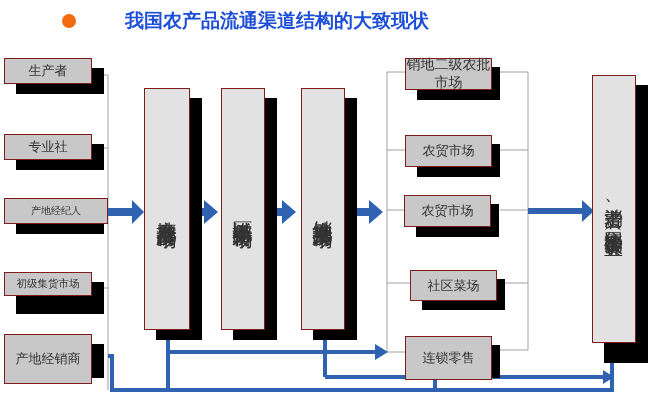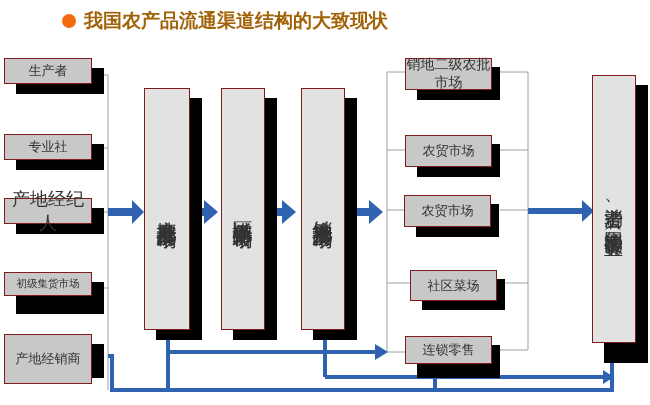--- a/index.html
+++ b/index.html
@@ -1,19 +1,19 @@
 <!DOCTYPE html>
 <html><head>
 <meta charset="utf-8">
 <style>
   html, body { margin:0; padding:0; }
   body { width:650px; height:405px; background:#ffffff; position:relative; overflow:hidden;
          font-family:"DejaVu Serif", "Liberation Serif", serif; }
-  .title { position:absolute; left:62px; top:8px; color:#a16207; font-size:19px; font-weight:bold;
-           font-family:"DejaVu Sans", "Liberation Sans", sans-serif; display:flex; align-items:center; }
+  .title { position:absolute; left:62px; top:8px; color:#1d4ed8; font-size:19px; font-weight:bold;
+           font-family:"DejaVu Sans", "Liberation Sans", sans-serif; display:flex; align-items:center;gap:41px; }
   .title .dot { width:14px; height:14px; border-radius:50%; background:#f26b0f; margin-right:8px; display:inline-block; }
   .box { position:absolute; }
   .box .shadow { position:absolute; background:#000; }
   .box .face { position:absolute; background:#c8c8c8; border:1px solid #7f1d1d; box-sizing:border-box;
                color:#333; display:flex; align-items:center; justify-content:center; text-align:center; }
   .vbox .face { background:#e2e2e2; writing-mode:vertical-rl; text-orientation:upright;
                 font-size:20px; letter-spacing:1px; line-height:1; justify-content:center; }
   svg.lines { position:absolute; left:0; top:0; }
 </style>
 </head>
@@ -98,21 +98,21 @@
 <div class="box" style="left:4px;top:58px;width:100px;height:36px;">
   <div class="shadow" style="left:12px;top:10px;width:88px;height:26px;"></div>
   <div class="face" style="left:0;top:0;width:88px;height:26px;font-size:13px;">生产者</div>
 </div>
 <div class="box" style="left:4px;top:134px;width:100px;height:36px;">
   <div class="shadow" style="left:12px;top:10px;width:88px;height:26px;"></div>
   <div class="face" style="left:0;top:0;width:88px;height:26px;font-size:13px;">专业社</div>
 </div>
 <div class="box" style="left:4px;top:198px;width:100px;height:36px;">
   <div class="shadow" style="left:12px;top:10px;width:88px;height:26px;"></div>
-  <div class="face" style="left:0;top:0;width:88px;height:26px;font-size:18px;">产地经纪人</div>
+  <div class="face" style="left:0;top:0;width:104px;height:26px;font-size:10px;">产地经纪人</div>
 </div>
 <div class="box" style="left:4px;top:272px;width:100px;height:42px;">
   <div class="shadow" style="left:12px;top:10px;width:88px;height:32px;"></div>
   <div class="face" style="left:0;top:0;width:88px;height:24px;font-size:10.5px;">初级集货市场</div>
 </div>
 <div class="box" style="left:4px;top:334px;width:100px;height:44px;">
   <div class="shadow" style="left:12px;top:10px;width:88px;height:34px;"></div>
   <div class="face" style="left:0;top:0;width:88px;height:50px;font-size:13px;">产地经销商</div>
 </div>
 
@@ -140,19 +140,19 @@
 <div class="box" style="left:404px;top:195px;width:95px;height:42px;">
   <div class="shadow" style="left:12px;top:9px;width:83px;height:33px;"></div>
   <div class="face" style="left:0;top:0;width:87px;height:32px;font-size:13px;">农贸市场</div>
 </div>
 <div class="box" style="left:410px;top:270px;width:95px;height:40px;">
   <div class="shadow" style="left:12px;top:9px;width:83px;height:31px;"></div>
   <div class="face" style="left:0;top:0;width:87px;height:31px;font-size:13px;">社区菜场</div>
 </div>
 <div class="box" style="left:405px;top:336px;width:95px;height:42px;">
   <div class="shadow" style="left:12px;top:9px;width:83px;height:33px;"></div>
-  <div class="face" style="left:0;top:0;width:87px;height:28px;font-size:13px;">连锁零售</div>
+  <div class="face" style="left:0;top:0;width:87px;height:44px;font-size:13px;">连锁零售</div>
 </div>
 
 <div class="box vbox" style="left:592px;top:75px;width:58px;height:280px;">
   <div class="shadow" style="left:12px;top:10px;width:44px;height:278px;"></div>
   <div class="face" style="left:0;top:0;width:44px;height:268px;font-size:19px;">消费者、集团消费（餐饮业）</div>
 </div>
 
 </body></html>

